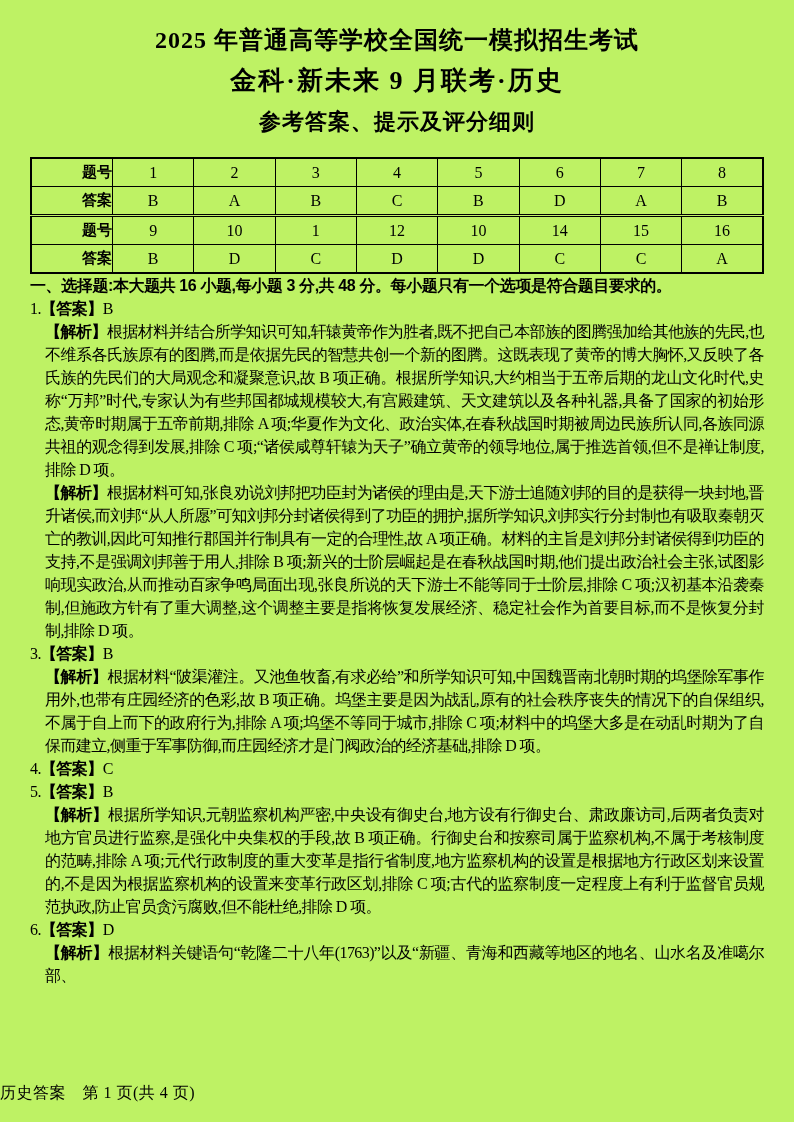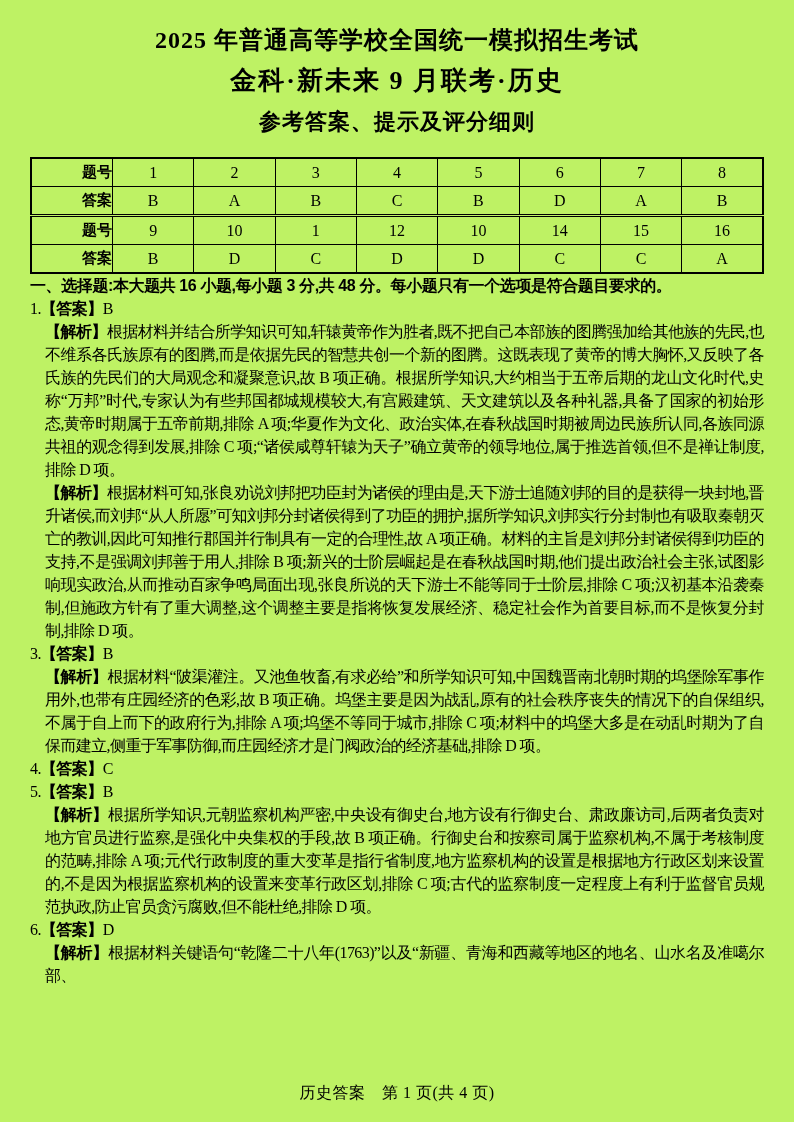--- a/index.html
+++ b/index.html
@@ -87,21 +87,21 @@
     letter-spacing: -0.5px;
   }
   .analysis {
     margin-left: 15px;
   }
   .footer {
     position: absolute;
     bottom: 18px;
     left: 0;
     width: 100%;
-    text-align: center;
+    text-align: left;
     font-size: 16px;
     letter-spacing: 0.5px;
   }
 </style>
 </head>
 <body>
 
 <div class="page">
 
   <div class="title1">2025 年普通高等学校全国统一模拟招生考试</div>

